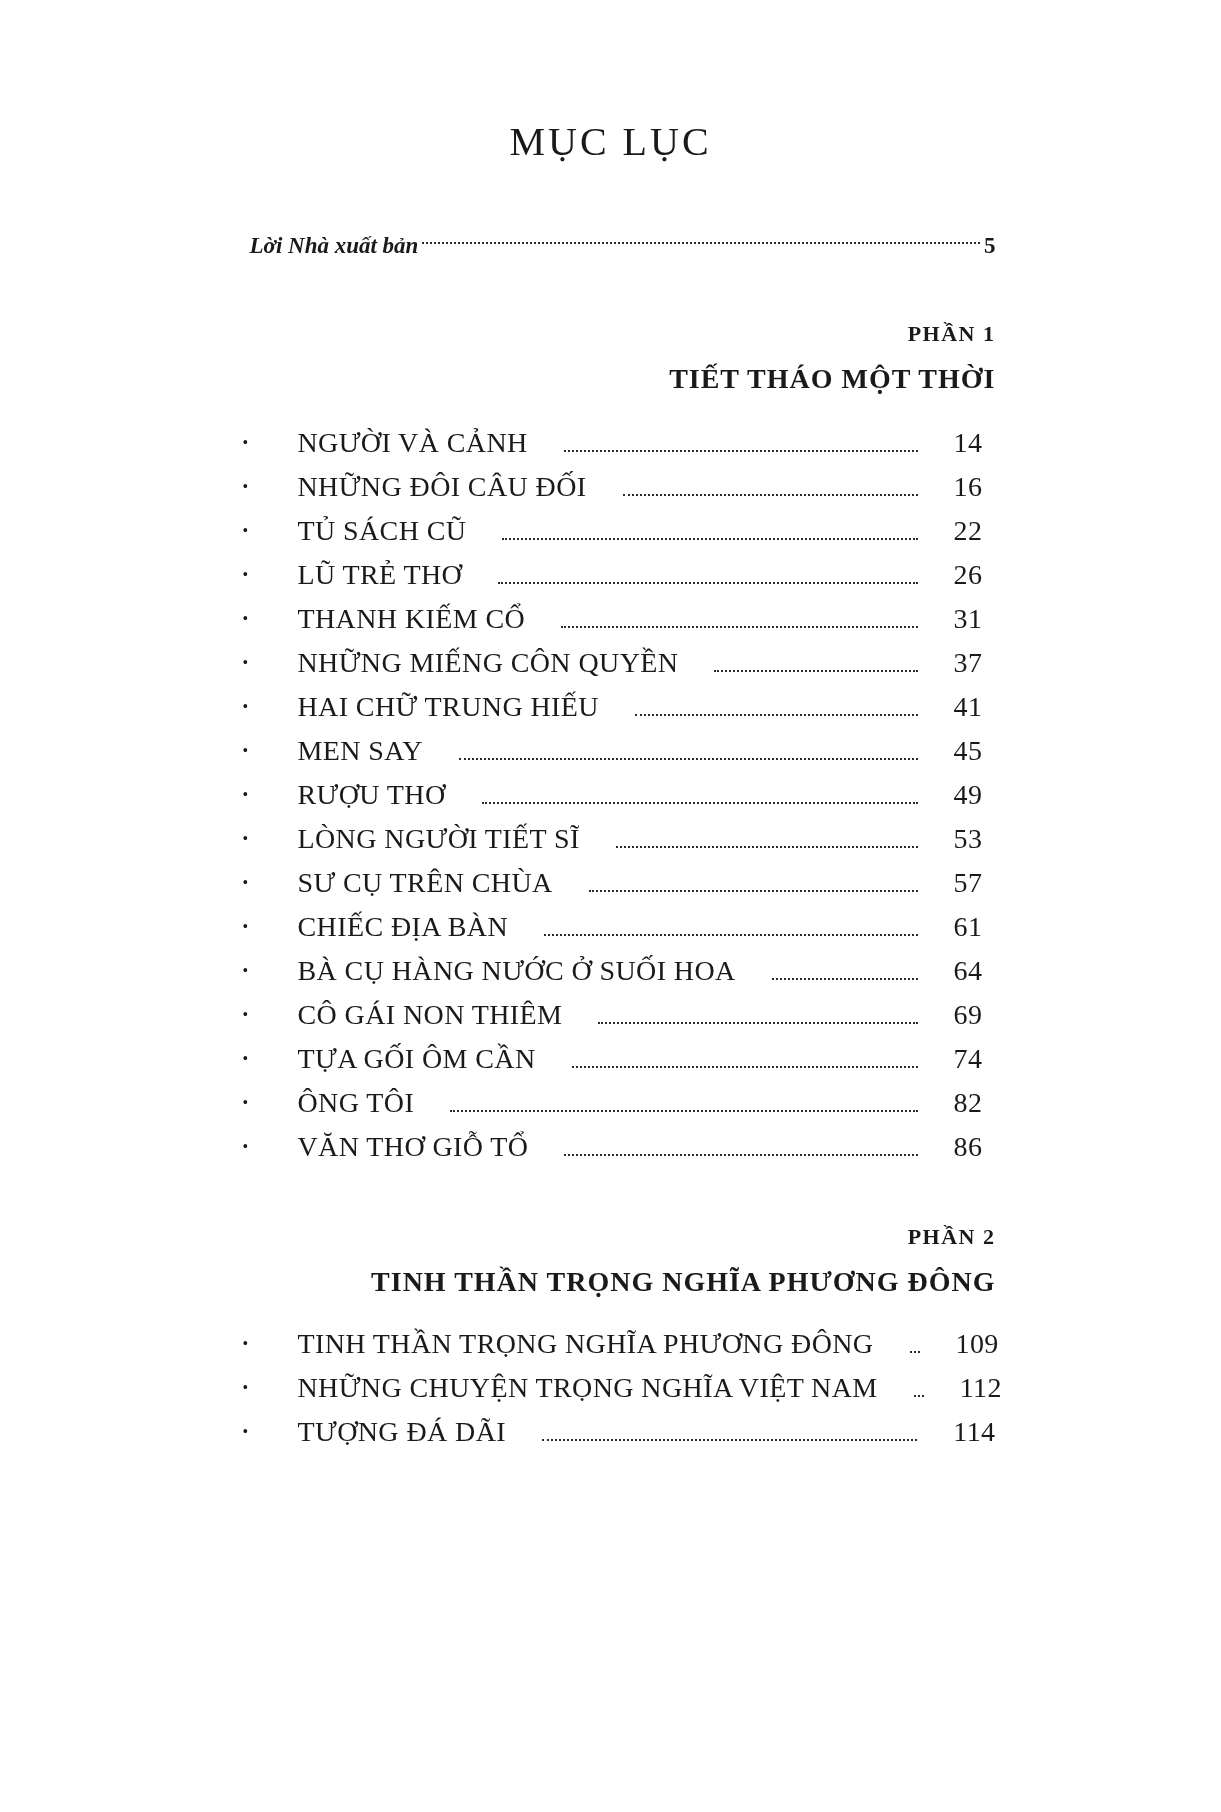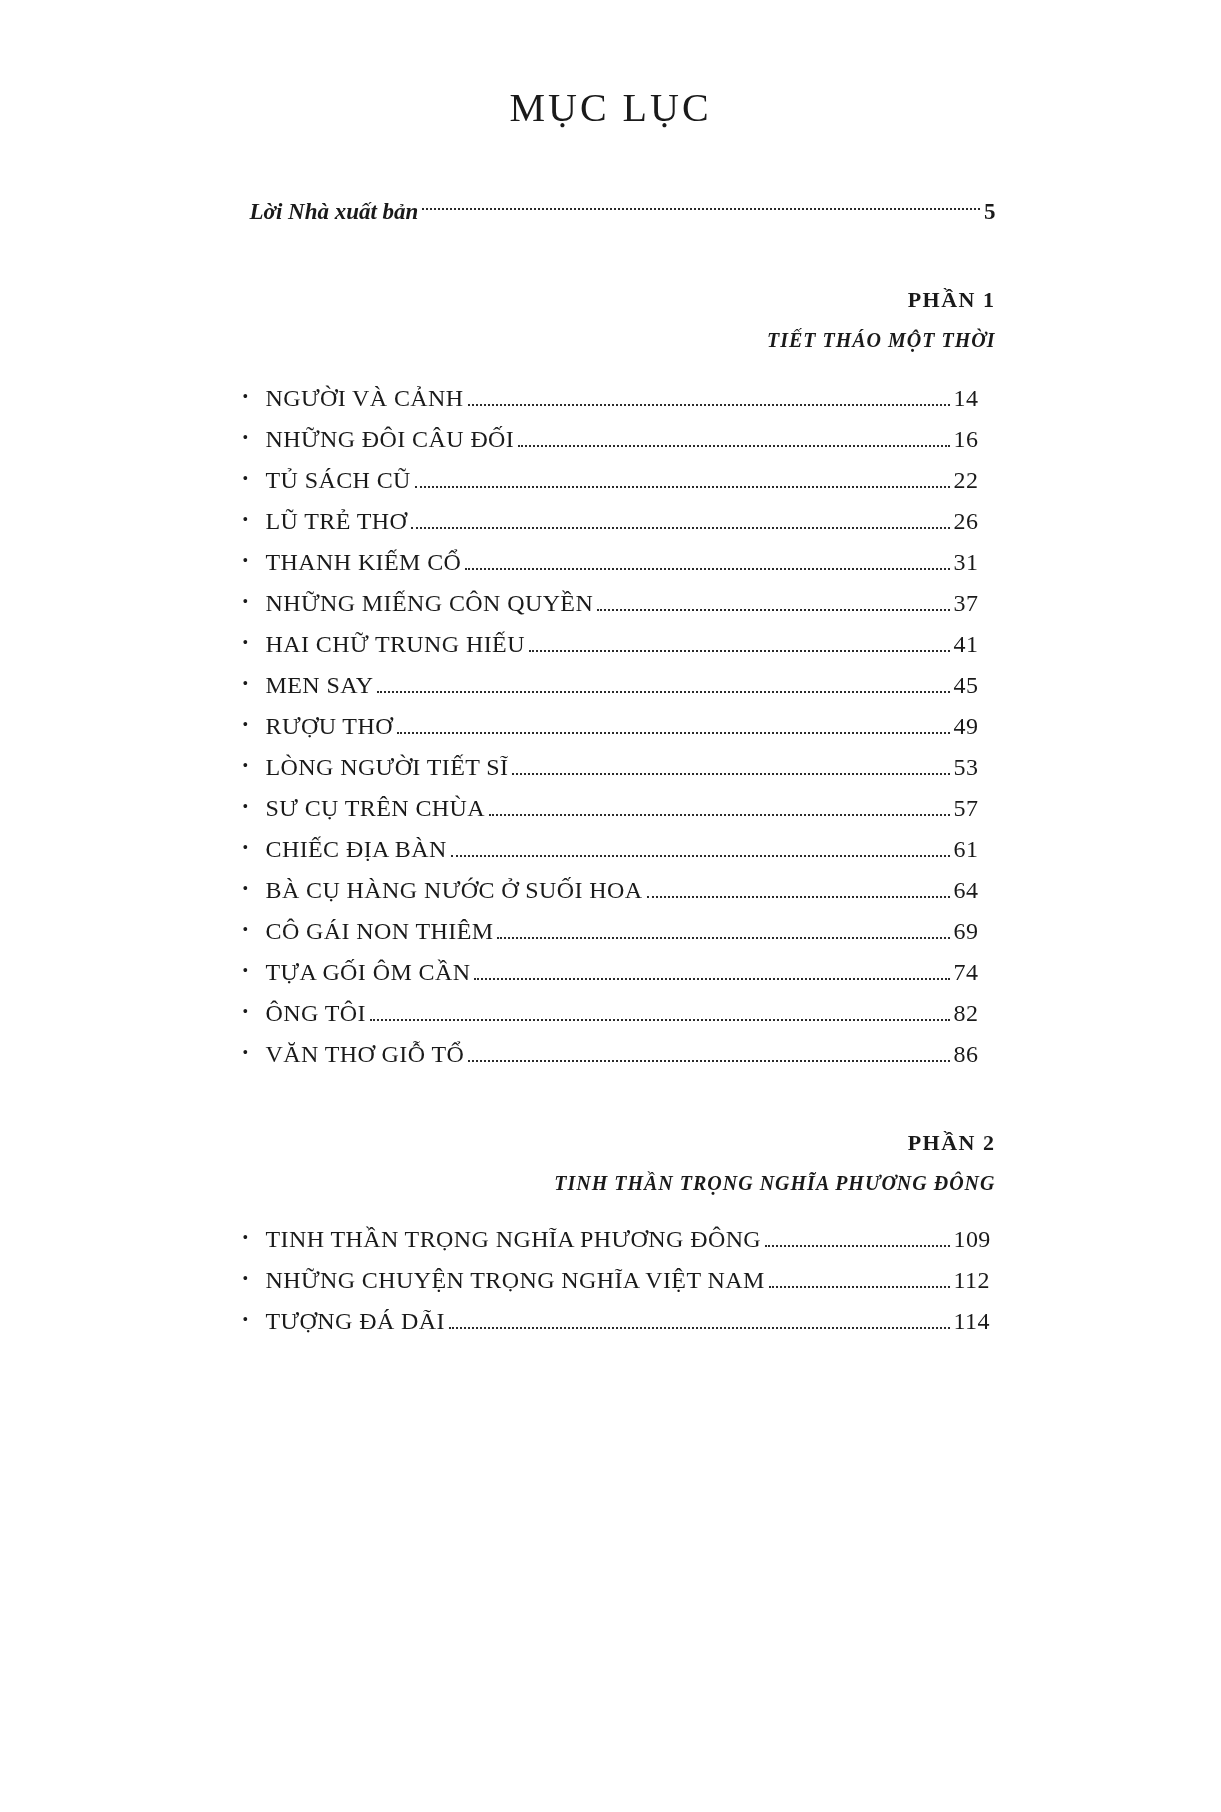--- a/index.html
+++ b/index.html
@@ -21,21 +21,21 @@
     box-sizing: border-box;
     padding: 0;
     position: relative;
   }
   .page-title {
     text-align: center;
     font-size: 40px;
     letter-spacing: 3px;
     font-weight: 400;
     margin: 0;
-    padding-top: 84px;
+    padding-top: 118px;
     font-family: "Liberation Serif", serif;
   }
   .toc {
     width: 770px;
     margin: 0 auto;
     padding-top: 68px;
   }
   .front-entry {
     display: flex;
     align-items: center;
@@ -64,35 +64,35 @@
     margin-top: 62px;
     text-align: right;
   }
   .part-label {
     font-size: 22px;
     letter-spacing: 1.5px;
     font-weight: 700;
     margin-bottom: 16px;
   }
   .part-title {
-    font-size: 20px;
+    font-size: 28px;
     letter-spacing: 1px;
     font-weight: 700;
-    font-style: italic;
   }
   .entries {
     margin-top: 34px;
   }
   .entry {
     display: flex;
     align-items: baseline;
-    font-size: 24px;
+    font-size: 28px;
     line-height: 1.0;
     margin-bottom: 15px;
     letter-spacing: 0.4px;
+    gap: 32px;
   }
   .bullet {
     width: 40px;
     flex: 0 0 40px;
     text-align: center;
     font-size: 16px;
     line-height: 1;
     position: relative;
     top: -4px;
   }

